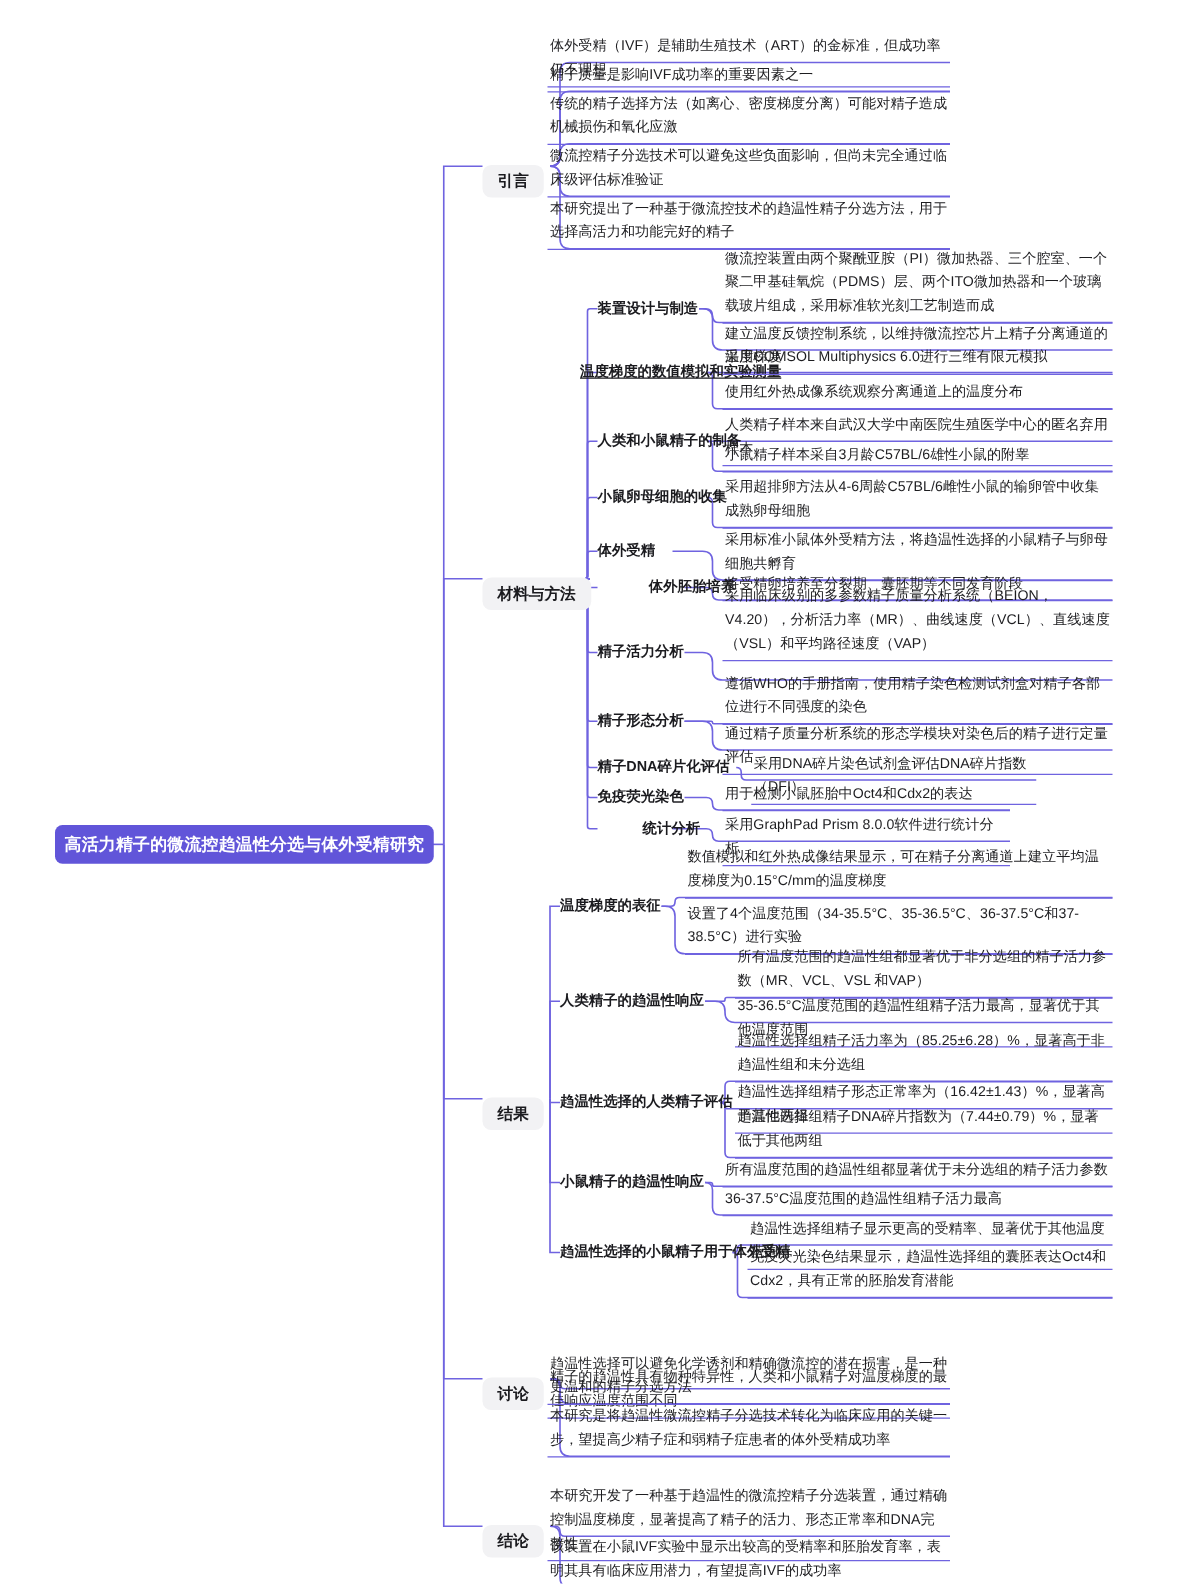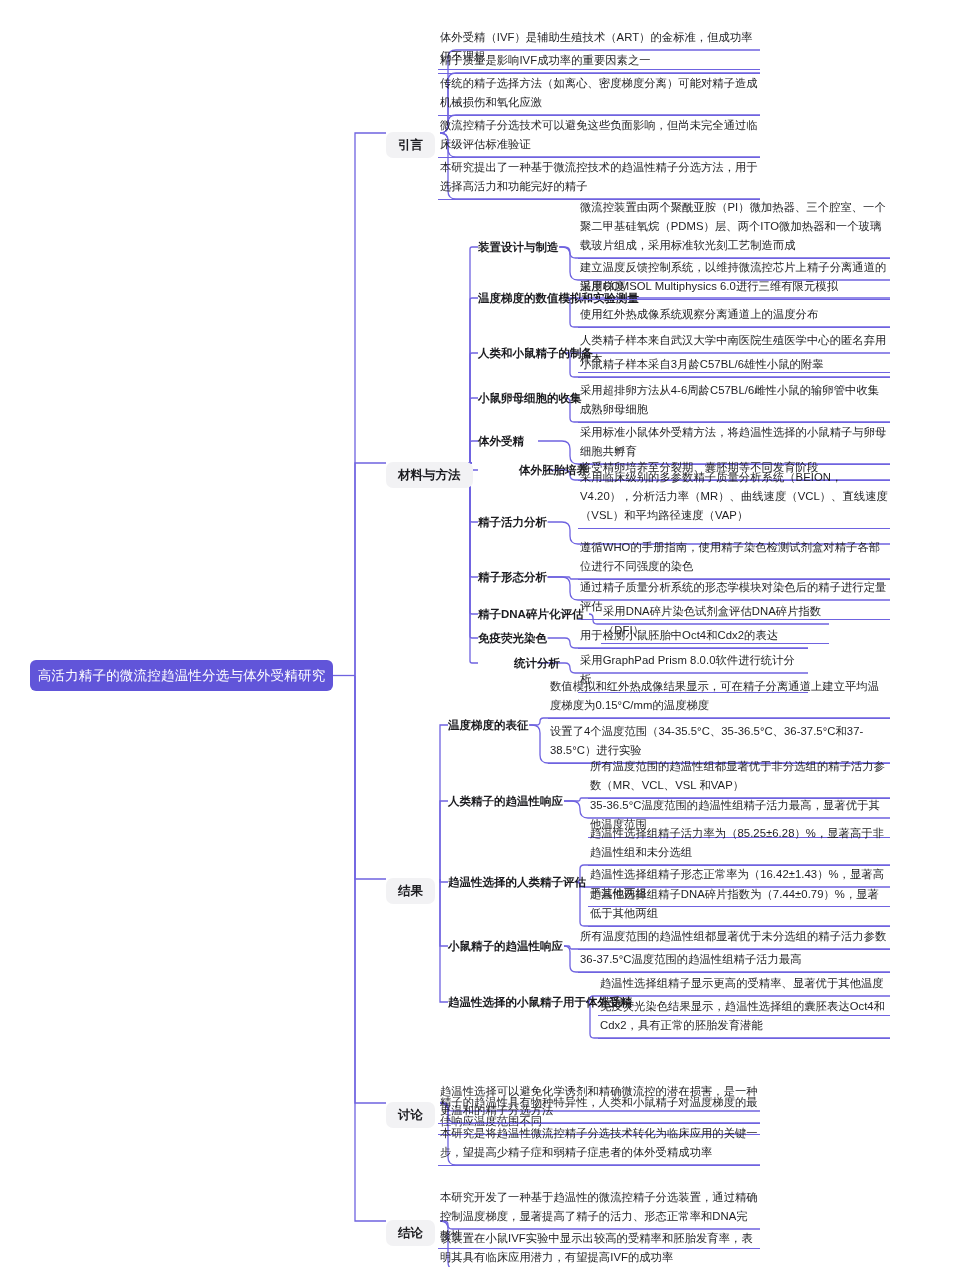--- a/index.html
+++ b/index.html
@@ -18,27 +18,27 @@
   #wires {
     position: absolute;
     left: 0; top: 0;
     width: 955px; height: 1267px;
     pointer-events: none;
   }
 
   
   .root-node {
     position: absolute;
-    left: 30px; top: 660px;
+    left: 44px; top: 660px;
     width: 303px; height: 31px;
     background: #6155d9;
     border-radius: 6px;
     color: #ffffff;
     font-size: 13.5px;
-    font-weight: 400;
+    font-weight: 700;
     letter-spacing: 0.2px;
     display: flex;
     align-items: center;
     justify-content: center;
     text-align: center;
     z-index: 5;
   }
 
   
   .sec-node {
@@ -154,21 +154,21 @@
       <div class="sec-node" style="left: 386px; top: 120px;">引言</div>
       <div class="leaf" style="left: 438px; top: 28px; width: 322px; min-height: 19px;">体外受精（IVF）是辅助生殖技术（ART）的金标准，但成功率仍不理想</div>
       <div class="leaf" style="left: 438px; top: 51px; width: 322px; min-height: 19px;">精子质量是影响IVF成功率的重要因素之一</div>
       <div class="leaf" style="left: 438px; top: 74px; width: 322px; min-height: 38px;">传统的精子选择方法（如离心、密度梯度分离）可能对精子造成机械损伤和氧化应激</div>
       <div class="leaf" style="left: 438px; top: 116px; width: 322px; min-height: 38px;">微流控精子分选技术可以避免这些负面影响，但尚未完全通过临床级评估标准验证</div>
       <div class="leaf" style="left: 438px; top: 158px; width: 322px; min-height: 38px;">本研究提出了一种基于微流控技术的趋温性精子分选方法，用于选择高活力和功能完好的精子</div>
       <div class="sec-node" style="left: 386px; top: 450px;">材料与方法</div>
       <div class="sub-node" style="left: 478px; top: 240px;">装置设计与制造</div>
       <div class="leaf" style="left: 578px; top: 198px; width: 312px; min-height: 57px;">微流控装置由两个聚酰亚胺（PI）微加热器、三个腔室、一个聚二甲基硅氧烷（PDMS）层、两个ITO微加热器和一个玻璃载玻片组成，采用标准软光刻工艺制造而成</div>
       <div class="leaf" style="left: 578px; top: 258px; width: 312px; min-height: 19px;">建立温度反馈控制系统，以维持微流控芯片上精子分离通道的温度梯度</div>
-      <div class="sub-node" style="left: 478px; top: 291px;">温度梯度的数值模拟和实验测量</div>
+      <div class="sub-node" style="left: 464px; top: 291px; text-decoration: underline;">温度梯度的数值模拟和实验测量</div>
       <div class="leaf" style="left: 578px; top: 277px; width: 312px; min-height: 19px;">采用COMSOL Multiphysics 6.0进行三维有限元模拟</div>
       <div class="leaf" style="left: 578px; top: 305px; width: 312px; min-height: 19px;">使用红外热成像系统观察分离通道上的温度分布</div>
       <div class="sub-node" style="left: 478px; top: 346px;">人类和小鼠精子的制备</div>
       <div class="leaf" style="left: 578px; top: 331px; width: 312px; min-height: 19px;">人类精子样本来自武汉大学中南医院生殖医学中心的匿名弃用样本</div>
       <div class="leaf" style="left: 578px; top: 355px; width: 312px; min-height: 19px;">小鼠精子样本采自3月龄C57BL/6雄性小鼠的附睾</div>
       <div class="sub-node" style="left: 478px; top: 391px;">小鼠卵母细胞的收集</div>
       <div class="leaf" style="left: 578px; top: 381px; width: 312px; min-height: 38px;">采用超排卵方法从4-6周龄C57BL/6雌性小鼠的输卵管中收集成熟卵母细胞</div>
       <div class="sub-node" style="left: 478px; top: 434px;">体外受精</div>
       <div class="leaf" style="left: 578px; top: 423px; width: 312px; min-height: 38px;">采用标准小鼠体外受精方法，将趋温性选择的小鼠精子与卵母细胞共孵育</div>
       <div class="sub-node" style="left: 478px; top: 463px; margin-left: 41px;">体外胚胎培养</div>

